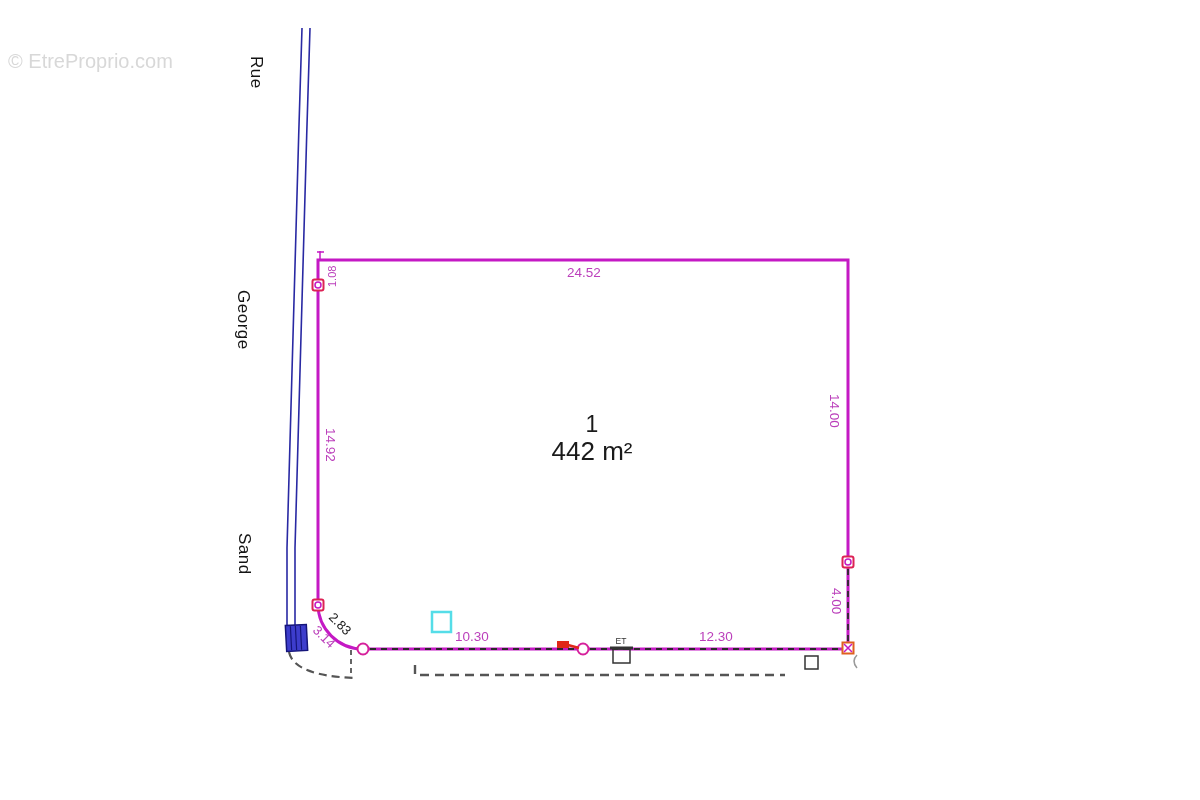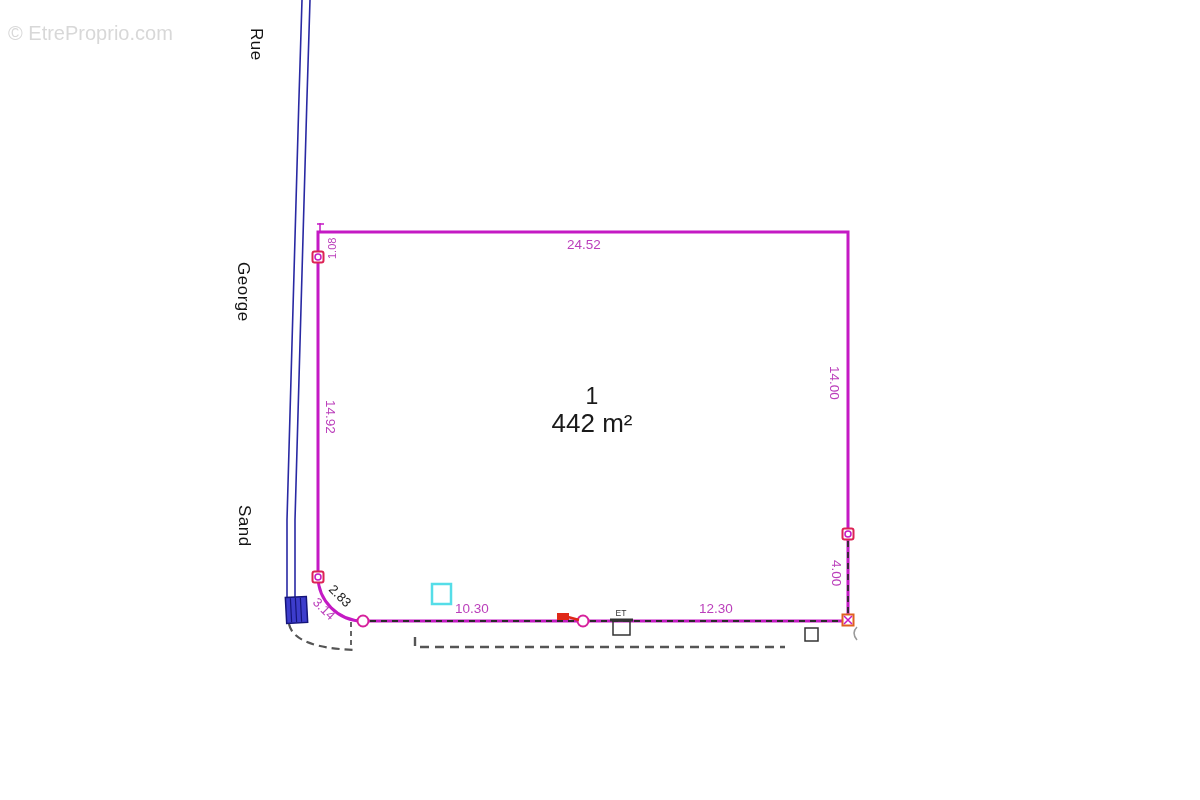--- a/index.html
+++ b/index.html
@@ -3,20 +3,21 @@
 <meta charset="utf-8">
 <style>
   html, body { margin: 0; padding: 0; background: #ffffff; }
   #plan-canvas {
     position: relative;
     width: 1200px;
     height: 684px;
     background: #ffffff;
     overflow: hidden;
     font-family: "Liberation Sans", sans-serif;
+    margin-top: 28px;
   }
   svg text {
     font-family: "Liberation Sans", sans-serif;
   }
   .dim-text   { fill: #bb3fbb; font-size: 13.5px; }
   .street-text{ fill: #141414; font-size: 17px; letter-spacing: 0.5px; }
   .lot-text   { fill: #1a1a1a; }
   .tiny-text  { fill: #333333; font-size: 8.5px; }
   .watermark-text { fill: #d8d8d8; font-size: 20px; }
 </style>

